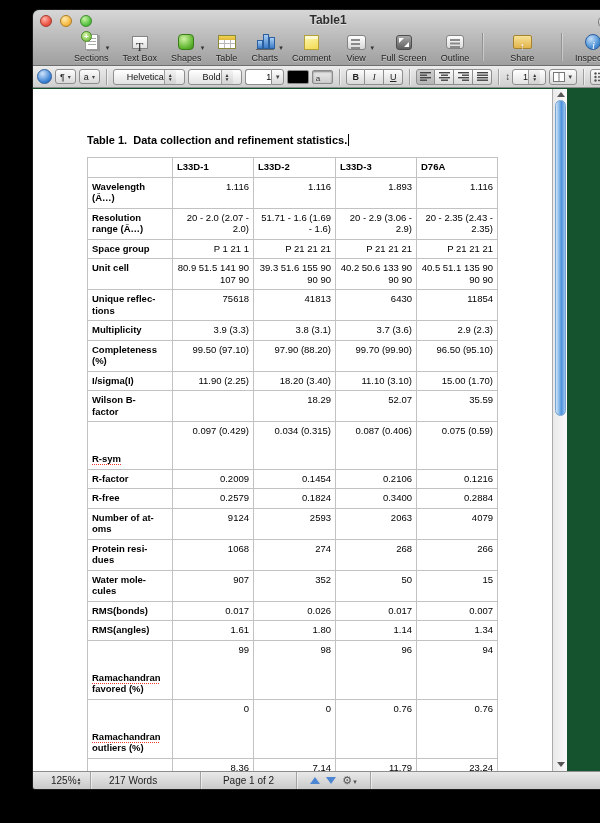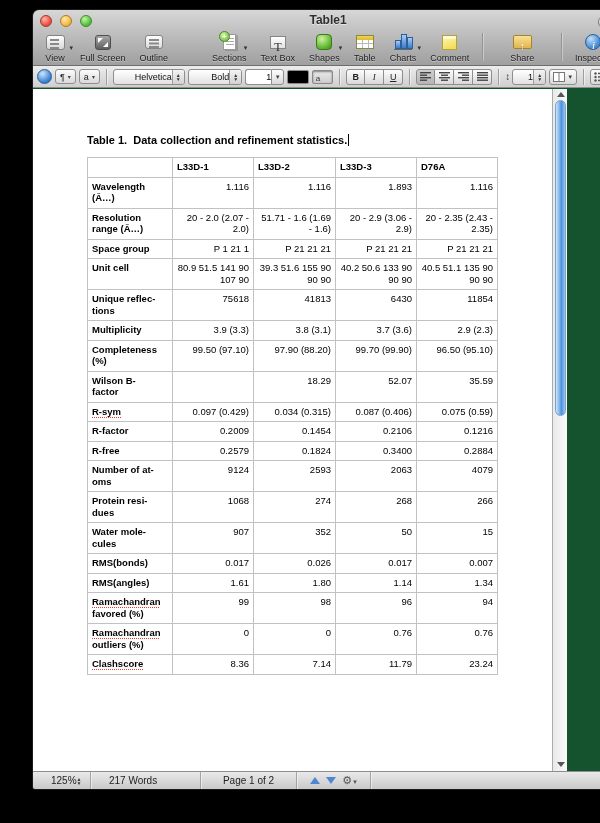--- a/index.html
+++ b/index.html
@@ -54,21 +54,21 @@
   .i-share::before{content:"↑";color:#fff;font-weight:bold;font-size:11px;line-height:14px;text-shadow:0 1px 1px rgba(0,0,0,.35);}
   .i-inspector{width:16px;height:16px;border-radius:50%;background:radial-gradient(circle at 35% 28%,#c4def8,#4e92d6 60%,#2c6cb4);border:1px solid #2a5d9d;text-align:center;}
   .i-inspector::before{content:"i";font-family:"Liberation Serif",serif;font-style:italic;color:#fff;font-size:11px;line-height:15px;}
 
   
   .formatbar{position:absolute;left:0;top:56px;width:100%;height:22px;background:linear-gradient(#ececec,#cfcfcf);border-bottom:1px solid #8d8d8d;box-sizing:border-box;display:flex;align-items:center;padding:0 4px;gap:3px;}
   .fb-sep{width:1px;height:16px;background:#9e9e9e;box-shadow:1px 0 0 rgba(255,255,255,.5);margin:0 3px;}
   .fb-sphere{width:13px;height:13px;border-radius:50%;background:radial-gradient(circle at 35% 28%,#cfe4fa,#3f85d6 65%,#225a9e);border:1px solid #2a5d9d;flex:0 0 auto;}
   .fb-btn{height:15px;border:1px solid #8e8e8e;border-radius:3px;background:linear-gradient(#fdfdfd,#d9d9d9);font-size:9px;color:#222;display:flex;align-items:center;padding:0 4px;gap:3px;box-sizing:border-box;}
   .fb-btn .caret-sm{font-size:6px;color:#444;}
-  .fb-select{height:16px;border:1px solid #8e8e8e;border-radius:3px;background:linear-gradient(#ffffff,#e2e2e2);font-size:9px;color:#111;display:flex;align-items:center;box-sizing:border-box;padding-left:5px;justify-content:flex-end;}
+  .fb-select{height:16px;border:1px solid #8e8e8e;border-radius:3px;background:linear-gradient(#ffffff,#e2e2e2);font-size:9px;color:#111;display:flex;align-items:center;box-sizing:border-box;padding-left:5px;justify-content:center;}
   .stepper{width:11px;height:100%;display:flex;flex-direction:column;align-items:center;justify-content:center;border-left:1px solid #9e9e9e;background:linear-gradient(#f4f4f4,#d2d2d2);font-size:5px;line-height:4px;color:#333;border-radius:0 2px 2px 0;}
   .fb-size{display:flex;height:16px;}
   .fb-size .num{width:26px;background:#fff;border:1px solid #8e8e8e;border-right:none;border-radius:3px 0 0 3px;font-size:9px;display:flex;align-items:center;padding-left:20px;box-sizing:border-box;}
   .fb-size .dbtn{width:13px;border:1px solid #8e8e8e;border-radius:0 3px 3px 0;background:linear-gradient(#fdfdfd,#d9d9d9);display:flex;align-items:center;justify-content:center;font-size:6px;color:#444;box-sizing:border-box;}
   .well{width:22px;height:14px;border:1px solid #8a8a8a;border-radius:2px;box-shadow:inset 0 1px 2px rgba(0,0,0,.45);box-sizing:border-box;}
   .well.black{background:#000;}
   .well.hl{background:linear-gradient(#e9e9e9,#cdcdcd);font-size:8px;color:#333;display:flex;align-items:flex-end;padding-left:3px;}
   .seg{display:flex;height:16px;}
   .seg .sbtn{width:19px;border:1px solid #8e8e8e;border-left-width:0;background:linear-gradient(#fdfdfd,#d9d9d9);display:flex;align-items:center;justify-content:center;font-size:9px;color:#222;box-sizing:border-box;}
   .seg .sbtn:first-child{border-left-width:1px;border-radius:3px 0 0 3px;}
@@ -83,21 +83,21 @@
   .docarea{position:absolute;left:0;top:79px;width:534px;height:682px;background:#fff;overflow:hidden;}
   .page{position:absolute;left:0;top:0;width:519px;height:100%;background:#fff;}
   .doc-title{position:absolute;left:54px;top:45px;font-size:11px;font-weight:bold;color:#000;white-space:pre-wrap;}
   .caret{display:inline-block;width:1px;height:12px;background:#000;vertical-align:-2px;margin-left:1px;}
   .stats{position:absolute;left:54px;top:68px;width:410px;border-collapse:collapse;table-layout:fixed;}
   .stats td{border:1px solid #c2c2c2;vertical-align:top;padding:3px 4px 4px;font-size:9.5px;line-height:11.5px;color:#000;overflow:hidden;}
   .stats .hdr{font-weight:bold;}
   .stats .lbl{font-weight:bold;text-align:left;}
   .stats .val{text-align:right;}
   .stats .ln{display:block;}
-  .sq{text-decoration:underline dotted #f03a2e;text-decoration-thickness:1px;text-underline-offset:2px;}
+  .sq{text-decoration:underline dotted #f03a2e;text-decoration-thickness:1px;text-underline-offset:2px;margin-top:28px;}
 
   
   .vscroll{position:absolute;right:0;top:0;width:15px;height:100%;background:linear-gradient(90deg,#e9e9e9,#fafafa);border-left:1px solid #ababab;box-sizing:border-box;}
   .sc-up{position:absolute;top:3px;left:4px;width:0;height:0;border-left:4px solid transparent;border-right:4px solid transparent;border-bottom:5px solid #555;}
   .sc-thumb{position:absolute;left:1.5px;top:11px;width:11px;height:316px;border-radius:6px;border:1px solid #76a3cf;background:linear-gradient(90deg,#cfe4f9,#7cb2e8 40%,#4e92dc 60%,#9ac6f0);box-sizing:border-box;}
   .sc-down{position:absolute;bottom:4px;left:4px;width:0;height:0;border-left:4px solid transparent;border-right:4px solid transparent;border-top:5px solid #555;}
 
   
   .statusbar{position:absolute;left:0;bottom:0;width:100%;height:18px;background:linear-gradient(#e9e9e9,#c9c9c9);border-top:1px solid #8d8d8d;box-sizing:border-box;display:flex;align-items:center;font-size:10px;color:#222;}
   .st-seg{height:100%;display:flex;align-items:center;border-right:1px solid #a2a2a2;box-shadow:1px 0 0 rgba(255,255,255,.5);padding:0 18px;box-sizing:border-box;}
@@ -122,41 +122,20 @@
       <div class="titlebar">
         <div class="traffic">
           <span class="light red"></span>
           <span class="light yellow"></span>
           <span class="light green"></span>
         </div>
         <div class="wtitle">Table1</div>
         <div class="pill"></div>
       </div>
       <div class="toolbar" id="toolbar">
-          <div class="tb-group">
-            <div class="tb-item">
-              <div class="tb-iconbox">
-                <span class="ic i-view"></span>
-                <span class="dd">▾</span>
-              </div>
-              <div class="tb-label">View</div>
-            </div>
-            <div class="tb-item">
-              <div class="tb-iconbox">
-                <span class="ic i-fullscreen"></span>
-              </div>
-              <div class="tb-label">Full Screen</div>
-            </div>
-            <div class="tb-item">
-              <div class="tb-iconbox">
-                <span class="ic i-outline"></span>
-              </div>
-              <div class="tb-label">Outline</div>
-            </div>
-          </div>
           <div class="tb-group" style="margin-left: 30px;">
             <div class="tb-item">
               <div class="tb-iconbox">
                 <span class="ic i-sections"></span>
                 <span class="dd">▾</span>
               </div>
               <div class="tb-label">Sections</div>
             </div>
             <div class="tb-item">
               <div class="tb-iconbox">
@@ -184,20 +163,41 @@
                 </span>
                 <span class="dd">▾</span>
               </div>
               <div class="tb-label">Charts</div>
             </div>
             <div class="tb-item">
               <div class="tb-iconbox">
                 <span class="ic i-comment"></span>
               </div>
               <div class="tb-label">Comment</div>
+            </div>
+          </div>
+          <div class="tb-group">
+            <div class="tb-item">
+              <div class="tb-iconbox">
+                <span class="ic i-view"></span>
+                <span class="dd">▾</span>
+              </div>
+              <div class="tb-label">View</div>
+            </div>
+            <div class="tb-item">
+              <div class="tb-iconbox">
+                <span class="ic i-fullscreen"></span>
+              </div>
+              <div class="tb-label">Full Screen</div>
+            </div>
+            <div class="tb-item">
+              <div class="tb-iconbox">
+                <span class="ic i-outline"></span>
+              </div>
+              <div class="tb-label">Outline</div>
             </div>
           </div>
           <span class="tb-sep"></span>
           <div class="tb-group" style="margin-left: 14px;">
             <div class="tb-item">
               <div class="tb-iconbox">
                 <span class="ic i-share"></span>
               </div>
               <div class="tb-label">Share</div>
             </div>
@@ -411,20 +411,29 @@
                   <span class="ln">Completeness</span>
                   <span class="ln">(%)</span>
                 </td>
                 <td class="val">99.50 (97.10)</td>
                 <td class="val">97.90 (88.20)</td>
                 <td class="val">99.70 (99.90)</td>
                 <td class="val">96.50 (95.10)</td>
               </tr>
               <tr>
                 <td class="lbl">
+                  <span class="ln">I/sigma(I)</span>
+                </td>
+                <td class="val">11.90 (2.25)</td>
+                <td class="val">18.20 (3.40)</td>
+                <td class="val">11.10 (3.10)</td>
+                <td class="val">15.00 (1.70)</td>
+              </tr>
+              <tr>
+                <td class="lbl">
                   <span class="ln">Wilson B-</span>
                   <span class="ln">factor</span>
                 </td>
                 <td class="val"></td>
                 <td class="val">18.29</td>
                 <td class="val">52.07</td>
                 <td class="val">35.59</td>
               </tr>
               <tr>
                 <td class="lbl">

